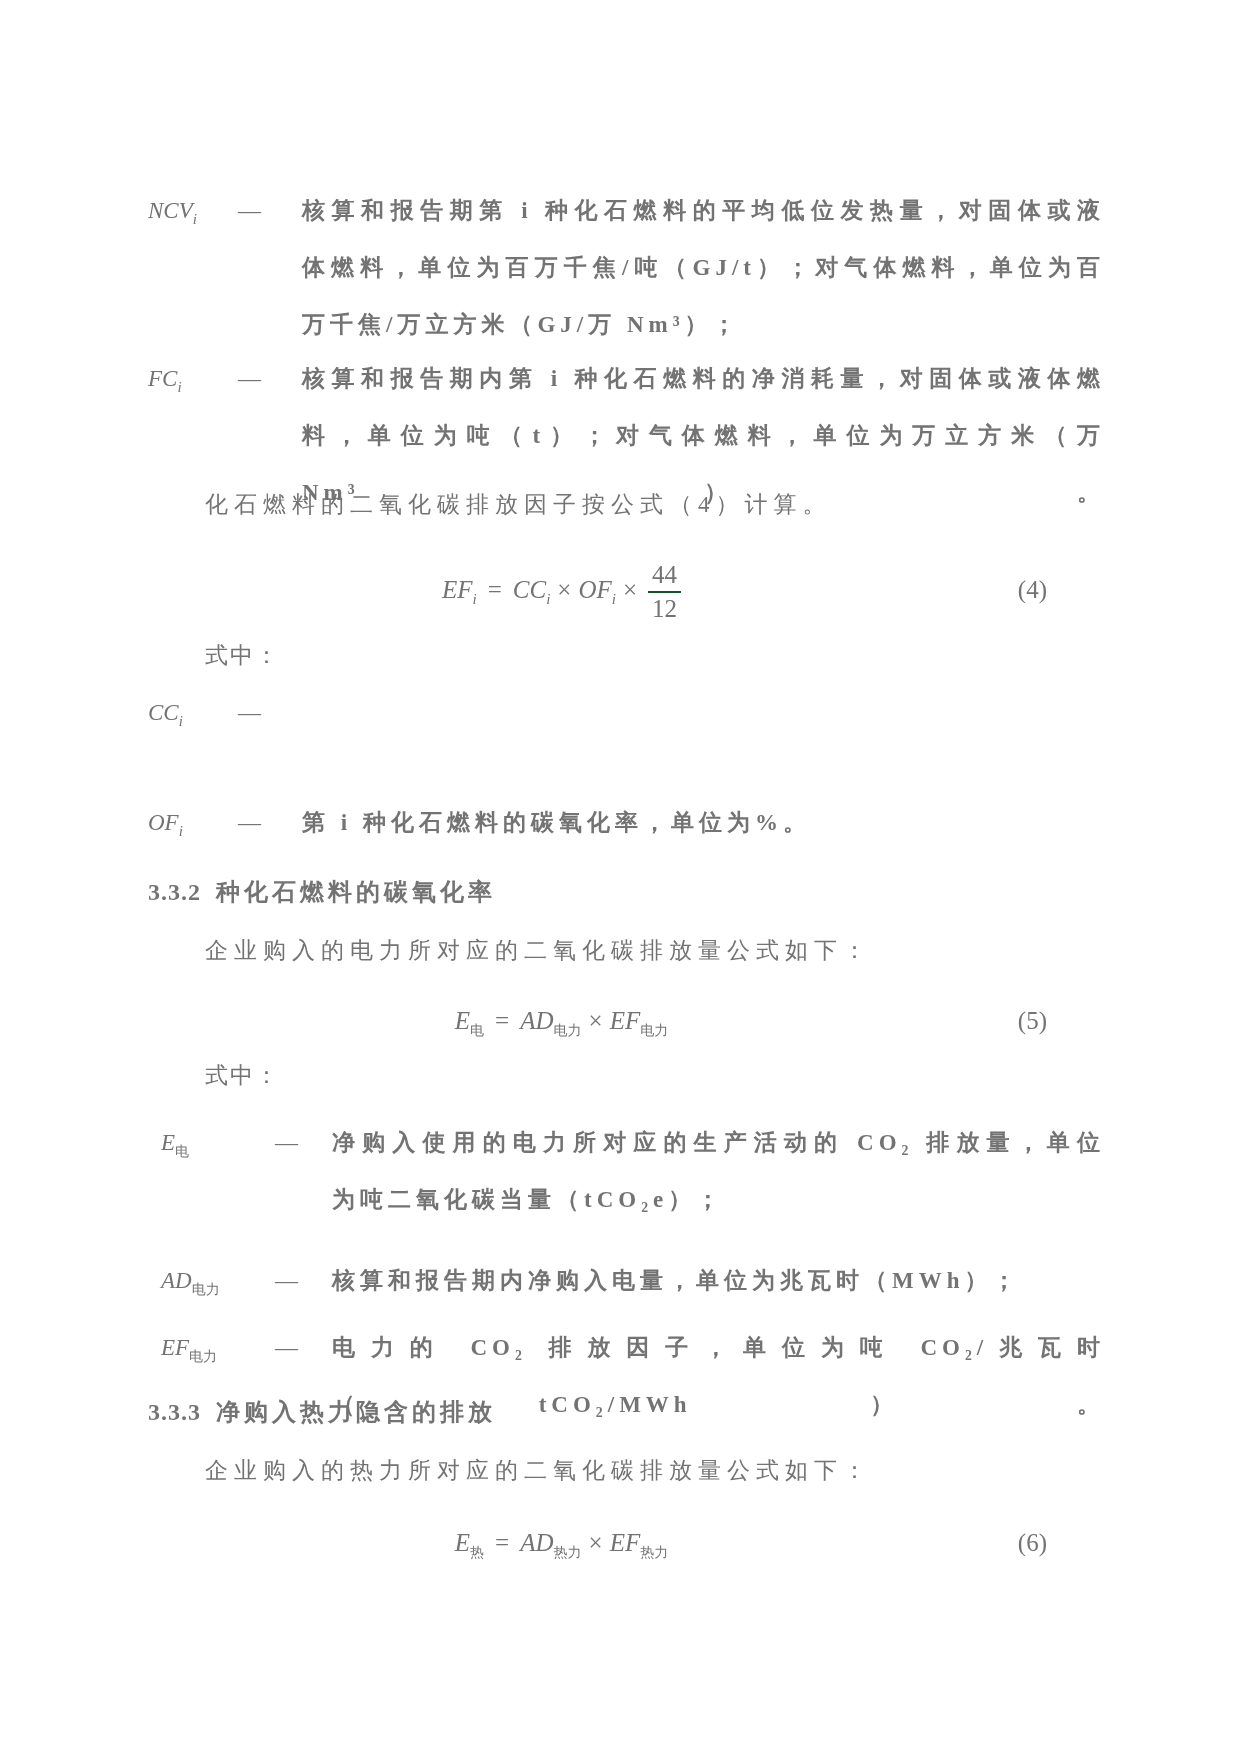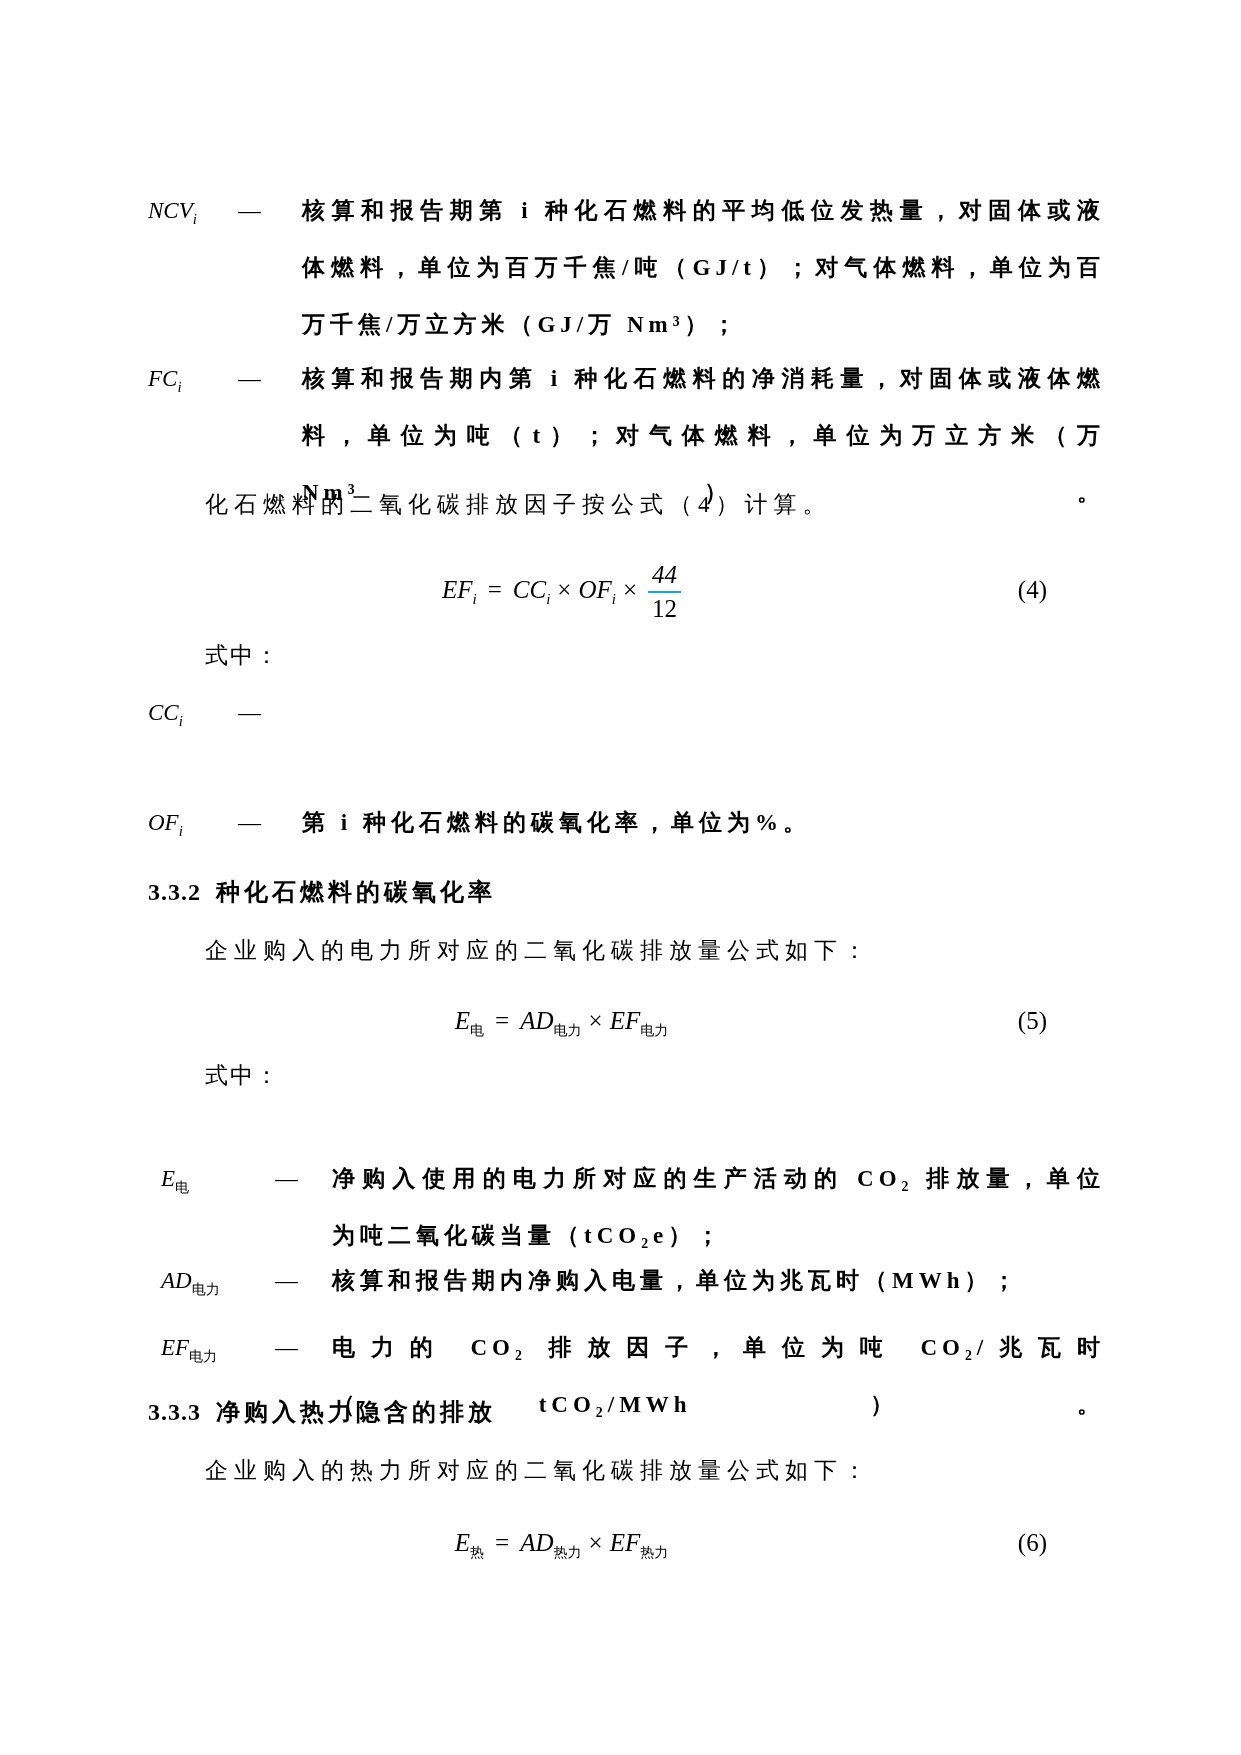--- a/index.html
+++ b/index.html
@@ -1,21 +1,21 @@
 <!DOCTYPE html>
 <html><head>
 <meta charset="utf-8">
 <style>
   html, body { margin: 0; padding: 0; background: #ffffff; }
   .page {
     position: relative;
     width: 1241px;
     height: 1563px;
     background: #ffffff;
-    color: #000000;
+    color: #737373;
     font-family: "Liberation Serif", "DejaVu Serif", serif;
     overflow: hidden;
   }
   .block { position: absolute; left: 148px; width: 957px; }
 
   
   .def-item { display: grid; }
   .g1 { grid-template-columns: 90px 64px 1fr; }
   .g2 { left: 161px; width: 944px; grid-template-columns: 114px 57px 1fr; }
   .term { font-style: italic; font-size: 23px; line-height: 57px; white-space: nowrap; }
@@ -53,21 +53,21 @@
   .f-tall { height: 100px; line-height: 100px; }
   .frac {
     display: inline-flex;
     flex-direction: column;
     vertical-align: middle;
     font-style: normal;
     text-align: center;
     margin-left: 4px;
   }
   .frac .fnum, .frac .fden { display: block; line-height: 32px; padding: 0 4px; }
-  .frac .fnum { border-bottom: 2px solid #0ea5e9; font-style: italic; }
+  .frac .fnum { border-bottom: 2px solid #14532d; }
   .flabel {
     position: absolute;
     right: 58px;
     top: 50%;
     transform: translateY(-50%);
     font-style: normal;
     font-size: 25px;
     line-height: 30px;
   }
   .pagenum {
@@ -136,21 +136,21 @@
 
   <div class="block formula f-line" style="top:992px">
     <span class="expr">
       <span class="vg"><span>E</span><sub class="sub-cjk">电</sub></span><span class="op">=</span><span class="vg"><span>AD</span><sub class="sub-cjk">电力</sub></span><span class="op tight">×</span><span class="vg"><span>EF</span><sub class="sub-cjk">电力</sub></span>
     </span>
     <span class="flabel">(5)</span>
   </div>
 
   <div class="block where" style="top:1047px">式中：</div>
 
-  <div class="block def-item g2" style="top:1150px">
+  <div class="block def-item g2" style="top:1114px">
     <div class="term"><span>E</span><sub class="sub-cjk">电</sub></div>
     <div class="dash">—</div>
     <div class="def-text">
       <div class="line full">净购入使用的电力所对应的生产活动的 CO₂ 排放量，单位</div>
       <div class="line">为吨二氧化碳当量（tCO₂e）；</div>
     </div>
   </div>
 
   <div class="block def-item g2" style="top:1252px">
     <div class="term"><span>AD</span><sub class="sub-cjk">电力</sub></div>

